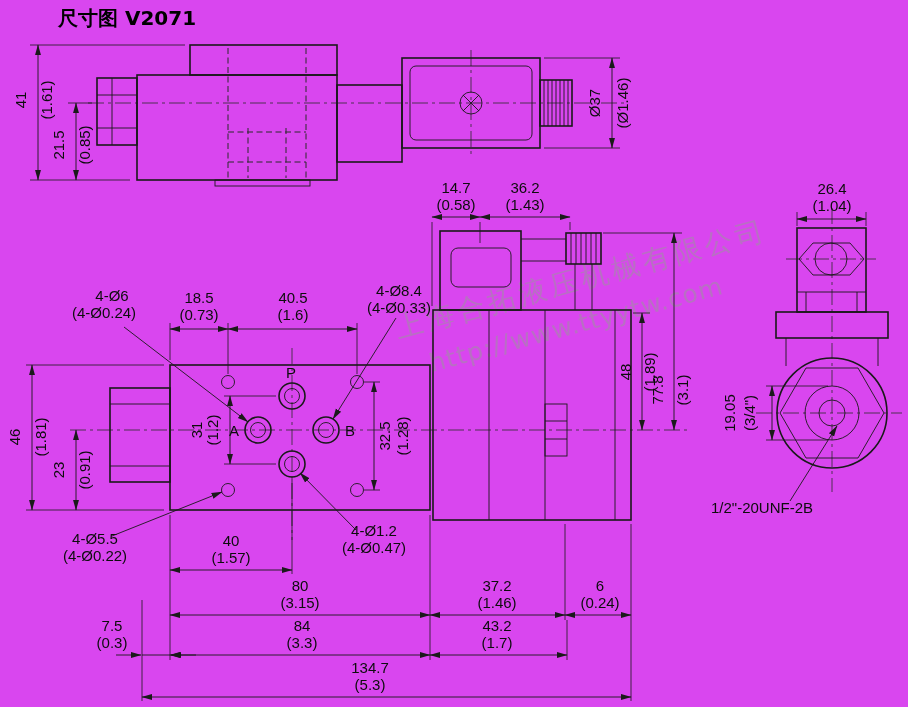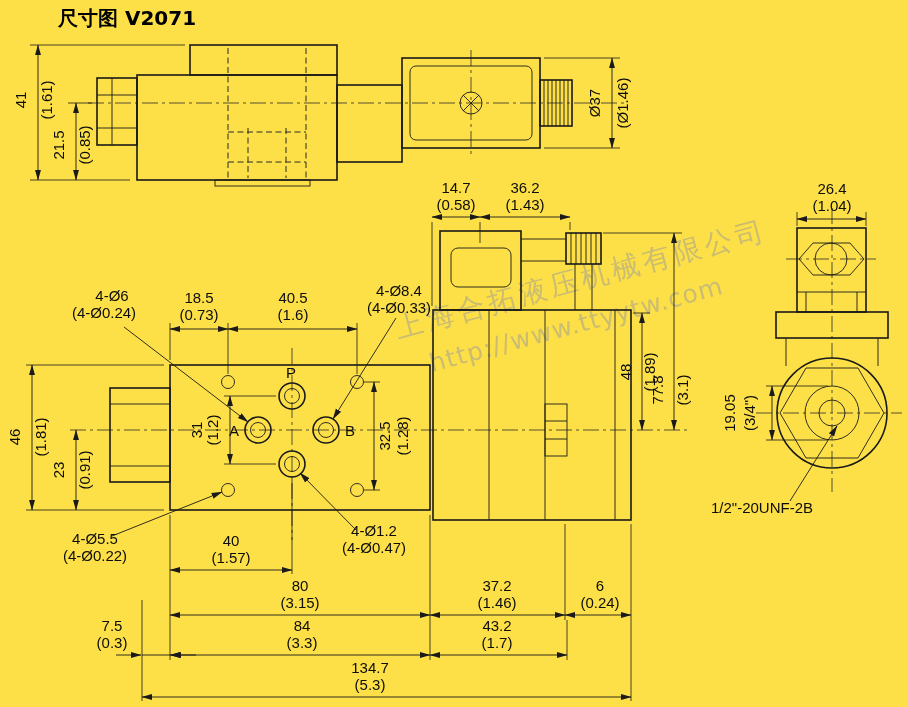--- a/index.html
+++ b/index.html
@@ -1,16 +1,16 @@
 <!DOCTYPE html>
 <html><head>
 <meta charset="utf-8">
 <style>
   html,body{margin:0;padding:0;background:#ffffff;}
-  .stage{width:908px;height:707px;position:relative;background:#fde047;overflow:hidden;}
+  .stage{width:908px;height:707px;position:relative;background:#d946ef;overflow:hidden;}
   svg{display:block;}
   .ol{fill:none;stroke:#1a1a1a;stroke-width:1.6;}
   .tn{fill:none;stroke:#1a1a1a;stroke-width:0.9;}
   .ext{fill:none;stroke:#1a1a1a;stroke-width:0.8;}
   .dim{fill:none;stroke:#1a1a1a;stroke-width:0.9;marker-start:url(#ar);marker-end:url(#ar);}
   .lead{fill:none;stroke:#1a1a1a;stroke-width:0.9;marker-end:url(#ar);}
   .cl{fill:none;stroke:#2b2b2b;stroke-width:0.8;stroke-dasharray:16 4 3 4;}
   .hid{fill:none;stroke:#2b2b2b;stroke-width:1;stroke-dasharray:6 3.5;}
   .dt{font:15px "Liberation Sans",sans-serif;fill:#0d0d0d;}
   .dtc{text-anchor:middle;}

